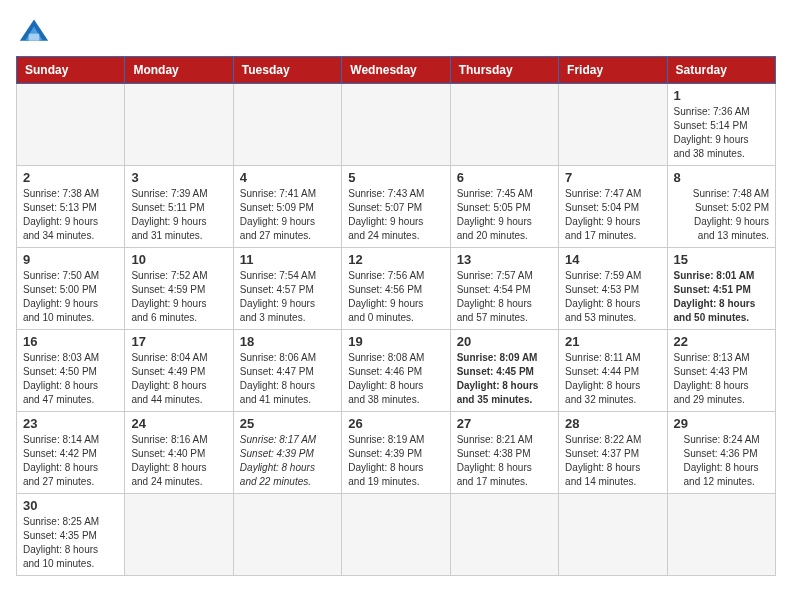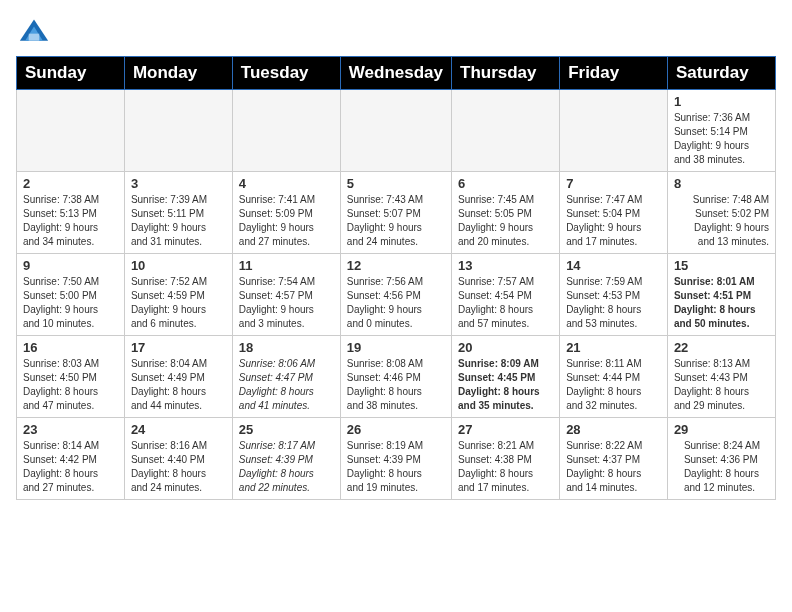--- a/index.html
+++ b/index.html
@@ -42,23 +42,23 @@
     .subtitle {
       font-size: 14px;
       color: #555;
     }
     .calendar {
       width: 100%;
       border-collapse: collapse;
       border: 1px solid #ccc;
     }
     .calendar th {
-      background: #000000;
+      background: #b91c1c;
       color: #fff;
-      font-size: 17px;
+      font-size: 12px;
       font-weight: bold;
       text-align: left;
       padding: 6px 8px;
       border: 1px solid #2a6ab7;
     }
     .calendar td {
       vertical-align: top;
       width: 14.28%;
       border: 1px solid #ccc;
       padding: 4px 6px;
@@ -246,21 +246,21 @@
         </td>
         <td>
           <span class="day-number">17</span>
           <div class="day-info" style="white-space: pre-line;">Sunrise: 8:04 AM
 Sunset: 4:49 PM
 Daylight: 8 hours
 and 44 minutes.</div>
         </td>
         <td>
           <span class="day-number">18</span>
-          <div class="day-info" style="white-space: pre-line; font-style: italic;">Sunrise: 8:06 AM
+          <div class="day-info" style="white-space: pre-line;">Sunrise: 8:06 AM
 Sunset: 4:47 PM
 Daylight: 8 hours
 and 41 minutes.</div>
         </td>
         <td>
           <span class="day-number">19</span>
           <div class="day-info" style="white-space: pre-line;">Sunrise: 8:08 AM
 Sunset: 4:46 PM
 Daylight: 8 hours
 and 38 minutes.</div>
@@ -330,15 +330,30 @@
 Daylight: 8 hours
 and 14 minutes.</div>
         </td>
         <td>
           <span class="day-number">29</span>
           <div class="day-info" style="white-space: pre-line; margin-left: 10px;">Sunrise: 8:24 AM
 Sunset: 4:36 PM
 Daylight: 8 hours
 and 12 minutes.</div>
         </td>
+      </tr>
+      <tr class="week-row">
+        <td>
+          <span class="day-number">30</span>
+          <div class="day-info" style="white-space: pre-line;">Sunrise: 8:25 AM
+Sunset: 4:35 PM
+Daylight: 8 hours
+and 10 minutes.</div>
+        </td>
+        <td class="empty"></td>
+        <td class="empty"></td>
+        <td class="empty"></td>
+        <td class="empty"></td>
+        <td class="empty"></td>
+        <td class="empty"></td>
       </tr>
     </tbody>
 </table>
 
 </body></html>

